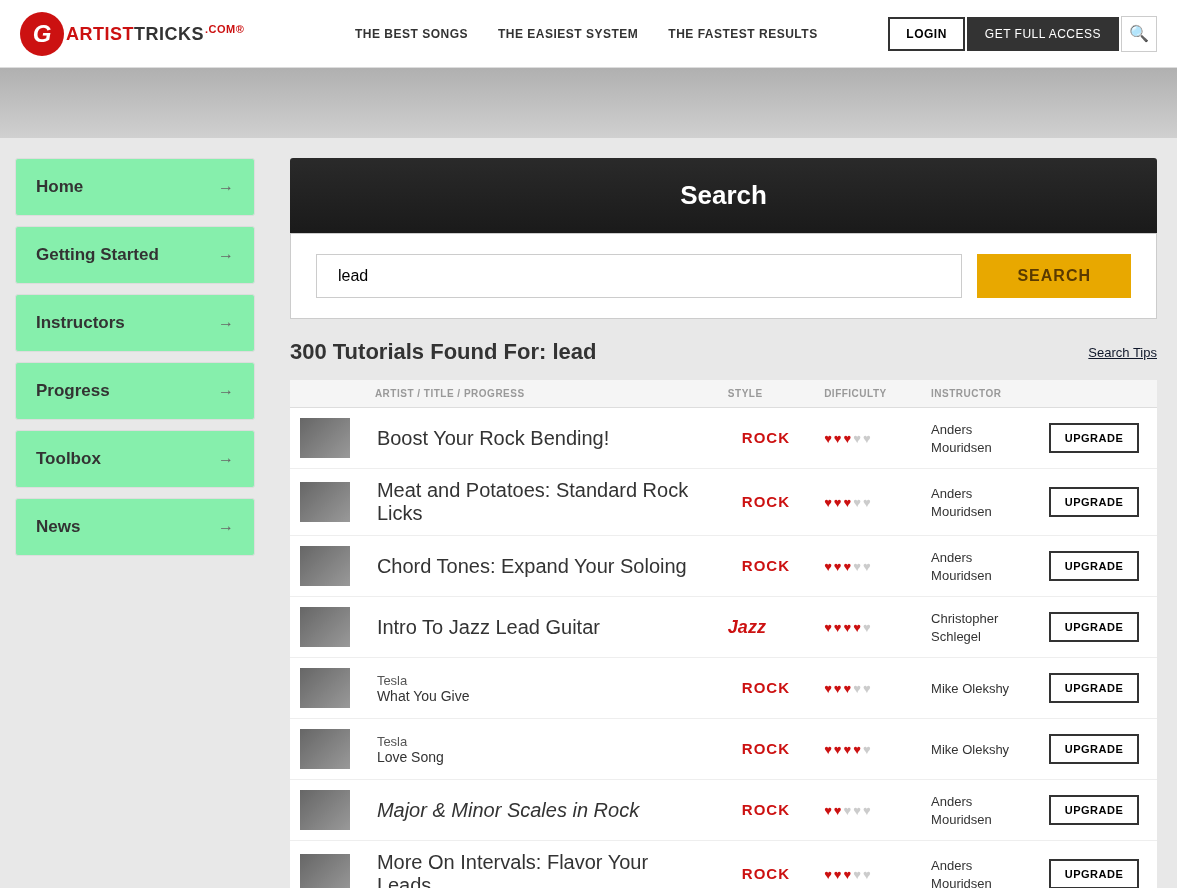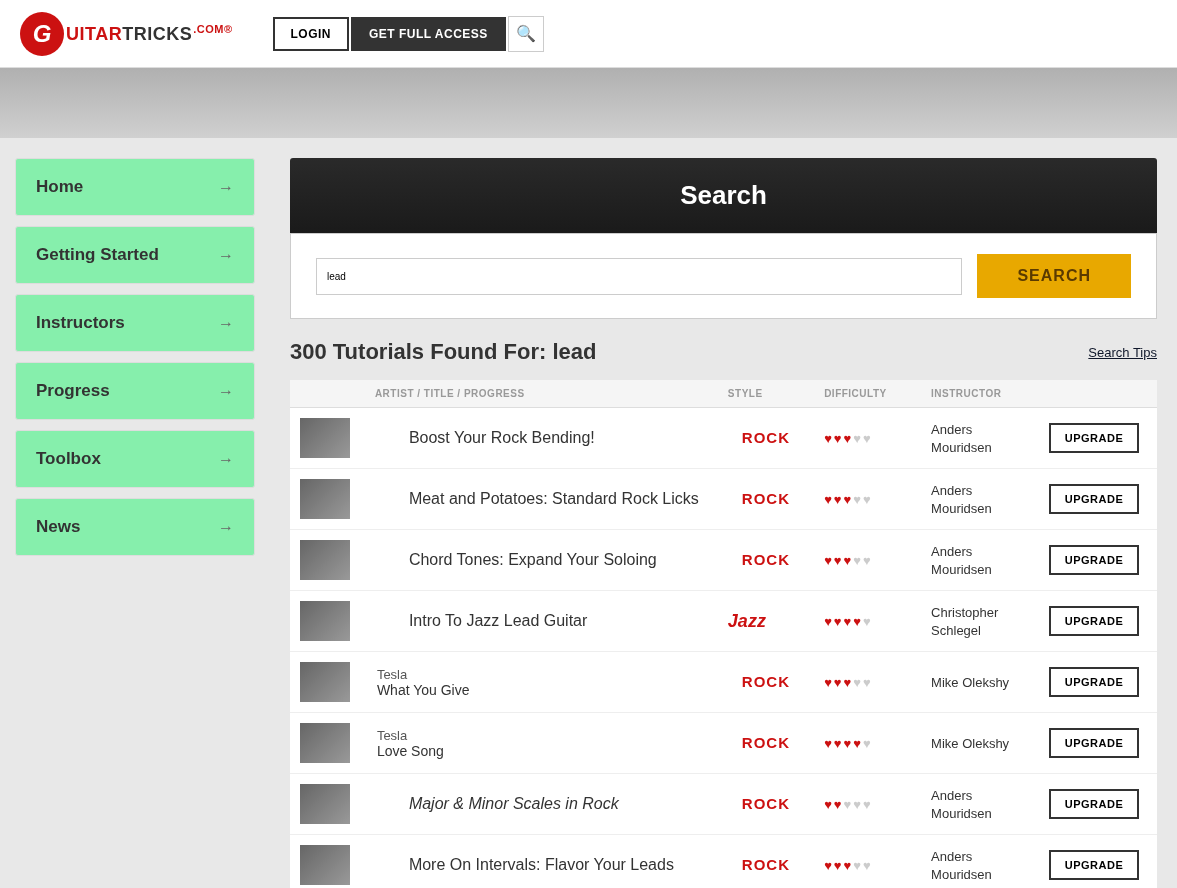--- a/index.html
+++ b/index.html
@@ -74,21 +74,21 @@
       font-weight: bold;
       font-size: 12px;
       cursor: pointer;
       letter-spacing: 0.5px;
     }
     .btn-get-access {
       background: #333;
       color: #fff;
       border: 2px solid #333;
       padding: 8px 16px;
-      font-weight: bold;
+      font-weight: normal;
       font-size: 12px;
       cursor: pointer;
       letter-spacing: 0.5px;
     }
     .search-icon-btn {
       width: 36px;
       height: 36px;
       background: #fff;
       border: 1px solid #ccc;
       cursor: pointer;
@@ -163,22 +163,22 @@
       border: 1px solid #ccc;
       padding: 20px 25px;
       display: flex;
       align-items: center;
       gap: 15px;
       margin-bottom: 20px;
     }
     .search-input {
       flex: 1;
       border: 1px solid #ccc;
-      padding: 12px 10px;
-      font-size: 10px;
+      padding: 12px 21px;
+      font-size: 16px;
       outline: none;
     }
     .search-btn {
       background: #e8a800;
       color: #5a3a00;
       border: none;
       padding: 13px 40px;
       font-size: 16px;
       font-weight: bold;
       cursor: pointer;
@@ -247,23 +247,22 @@
     .title-artist {
       font-size: 13px;
       color: #555;
     }
     .title-name {
       font-size: 14px;
       color: #333;
       font-weight: normal;
     }
     .title-combined {
-      font-size: 16px;
-      color: #333;
-      margin-left: 32px;
+      font-size: 20px;
+      color: #333;
     }
 
     .style-rock {
       font-size: 15px;
       font-weight: bold;
       color: #cc1111;
       text-transform: uppercase;
       letter-spacing: 1px;
       padding-left: 14px;
     }
@@ -310,23 +309,28 @@
     .col-instructor { width: 110px; }
     .col-action { width: 100px; }
   </style>
 </head>
 <body>
 
 <header class="header">
   <div class="logo">
     <div class="logo-g">G</div>
     <span class="logo-text">
-      <span>UITAR</span>TRICKS<span class="logo-com">.COM®</span>
+      <span>ARTIST</span>TRICKS<span class="logo-com">.COM®</span>
     </span>
   </div>
+  <nav class="nav-items">
+    <span class="nav-item">THE BEST SONGS</span>
+    <span class="nav-item">THE EASIEST SYSTEM</span>
+    <span class="nav-item">THE FASTEST RESULTS</span>
+  </nav>
   <div class="header-actions">
     <button class="btn-login">LOGIN</button>
     <button class="btn-get-access">GET FULL ACCESS</button>
     <div class="search-icon-btn">
       <span>🔍</span>
     </div>
   </div>
 </header>
 
 <div class="hero"></div>

